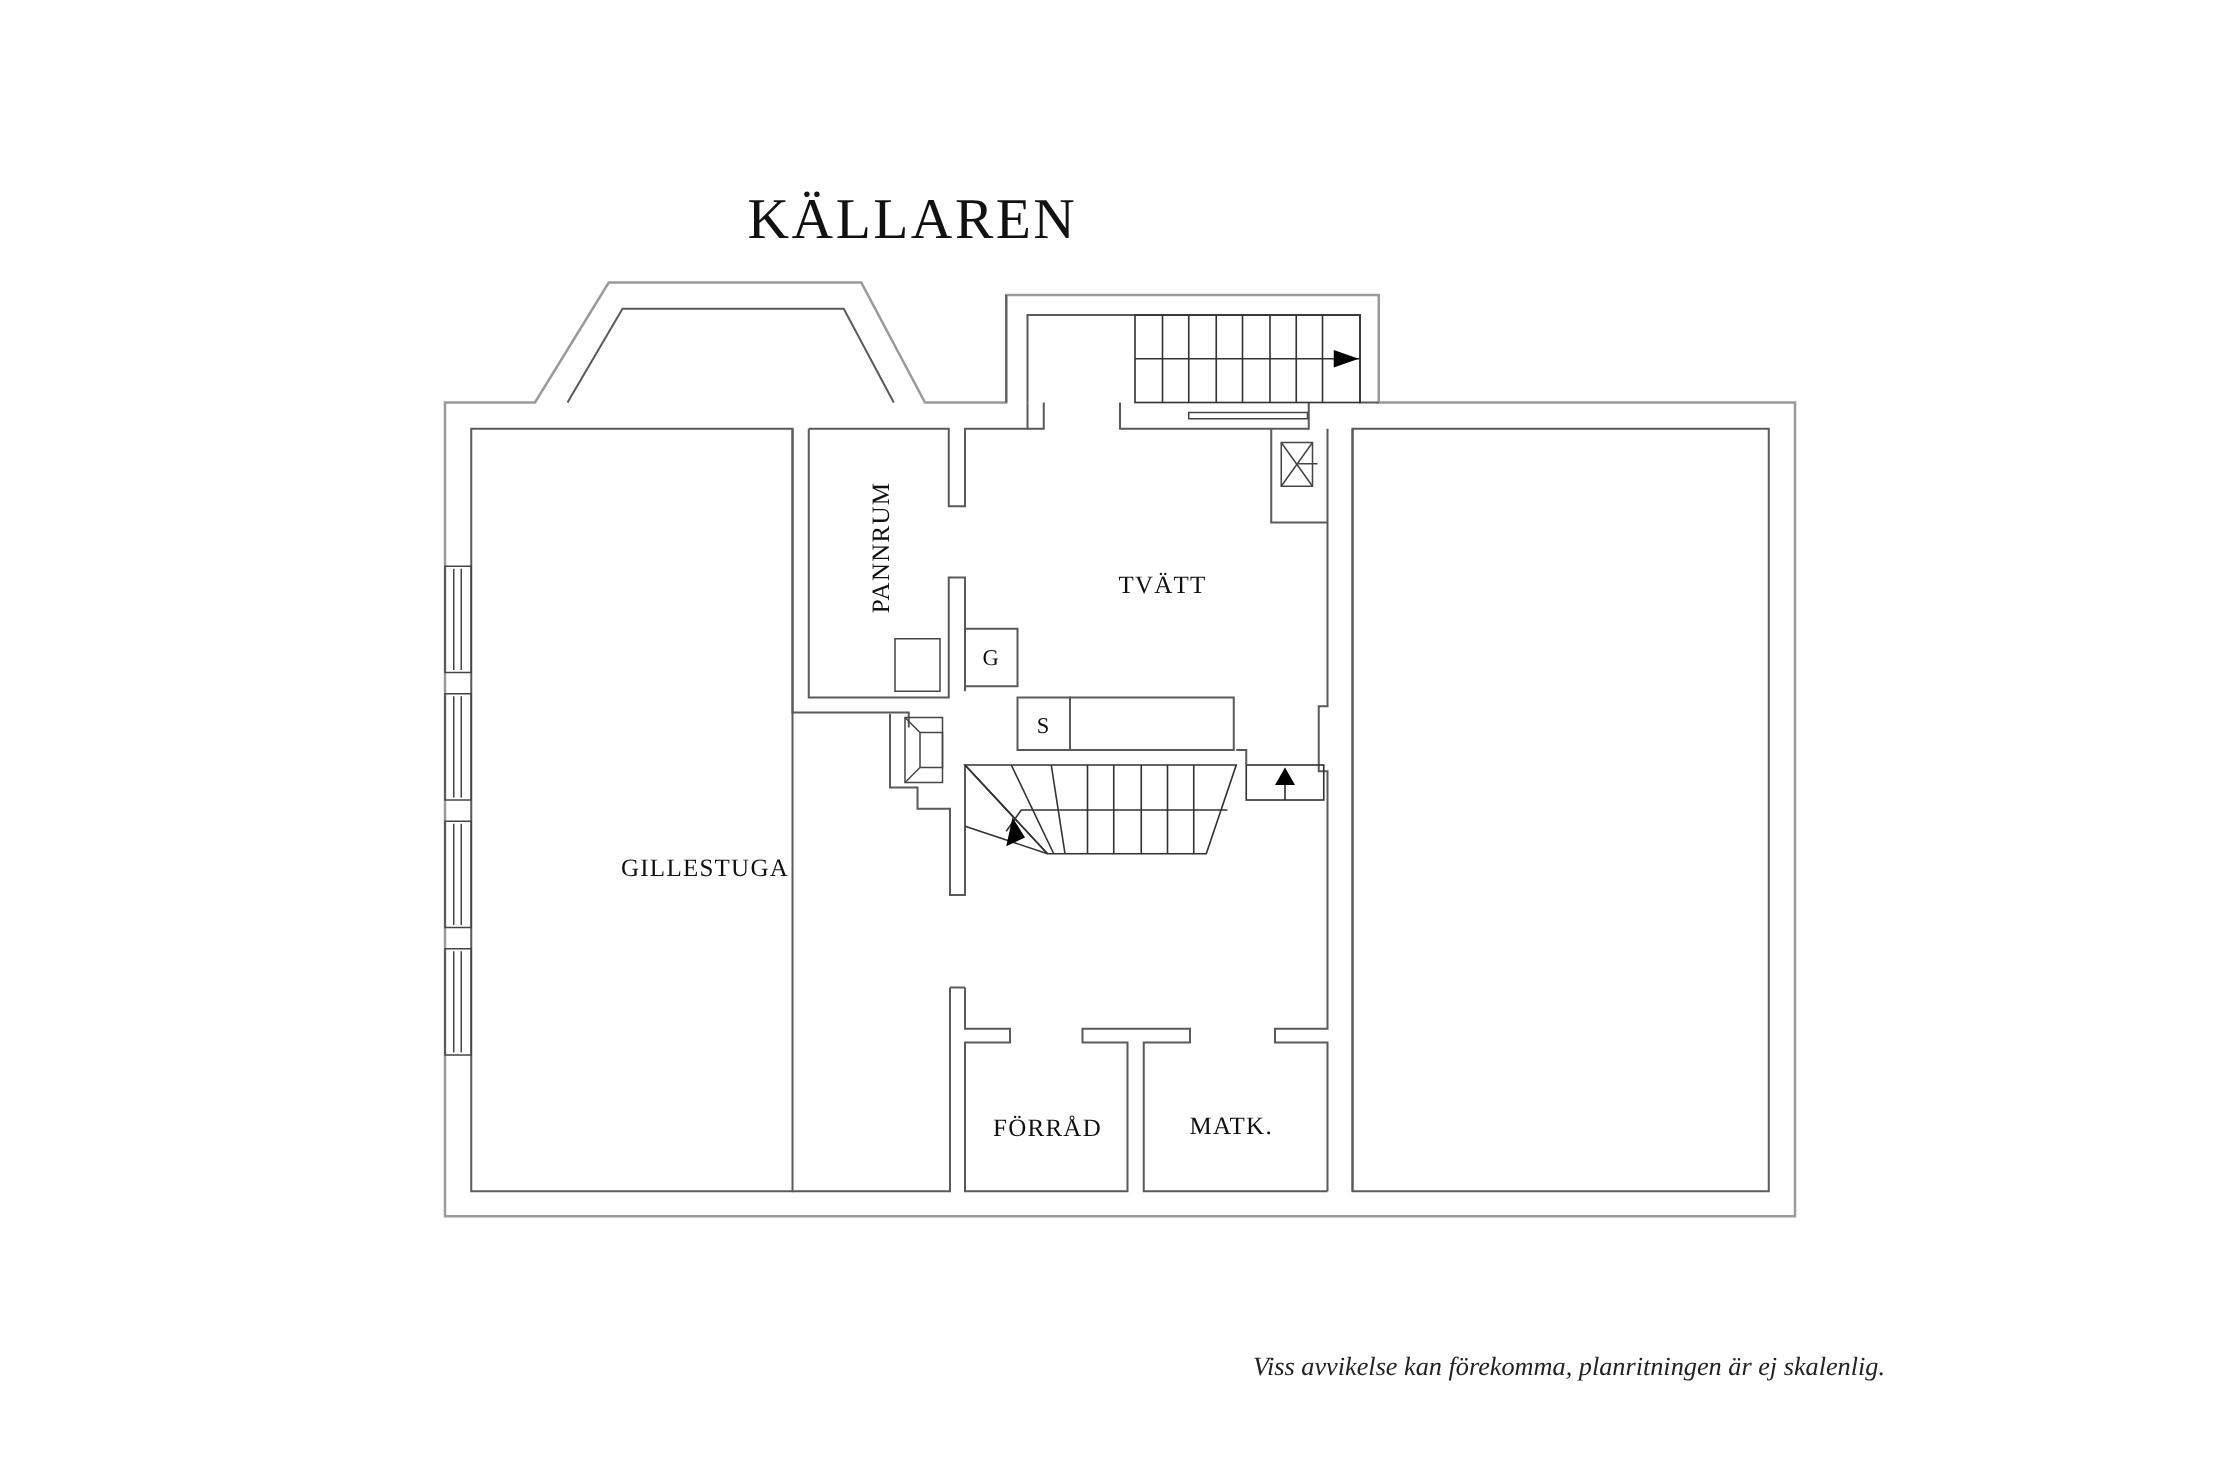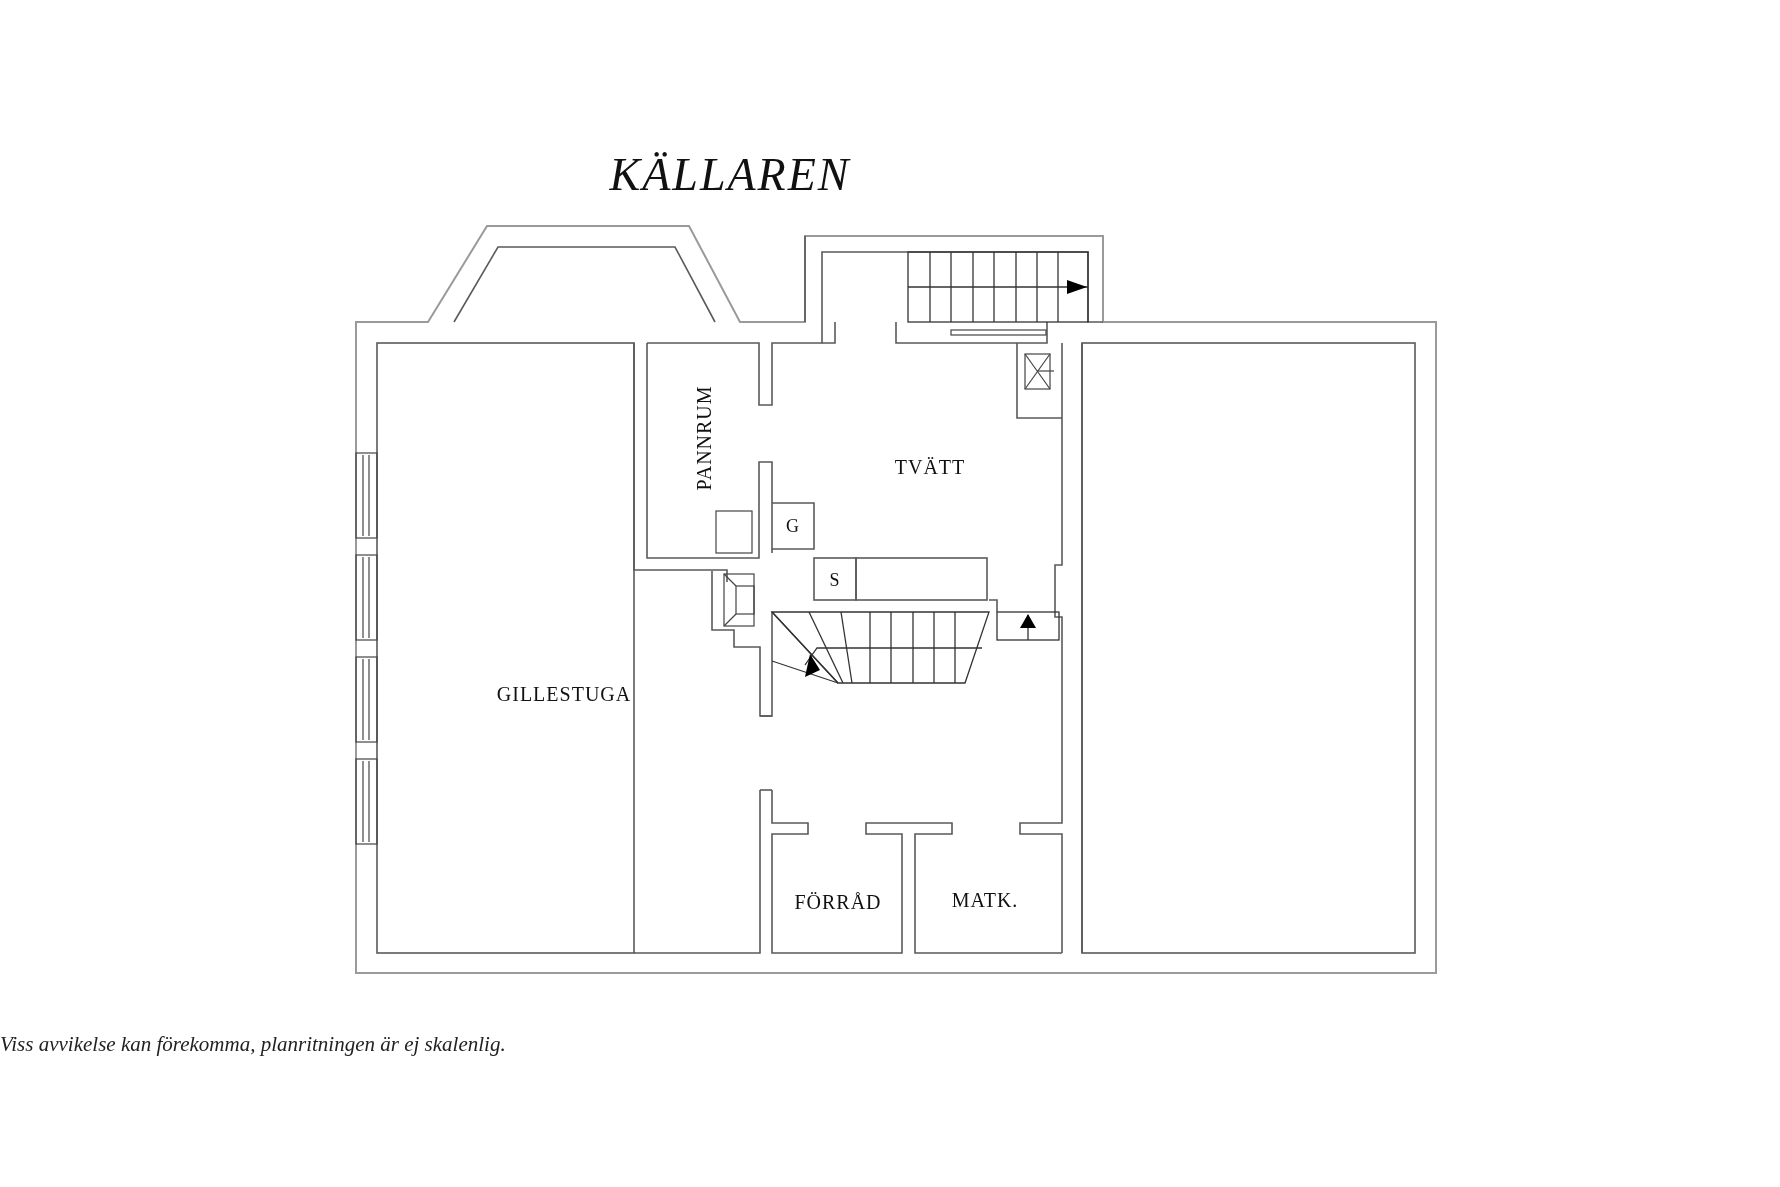--- a/index.html
+++ b/index.html
@@ -1,26 +1,26 @@
 <!DOCTYPE html>
 <html><head>
 <meta charset="utf-8">
 <style>
   html, body { margin: 0; padding: 0; background: #ffffff; }
   body { width: 1780px; height: 1187px; position: relative; overflow: hidden; font-family: "DejaVu Serif", "Liberation Serif", serif; }
-  .title { position: absolute; left: 0; top: 148px; width: 1460px; text-align: center; font-family: "Liberation Serif", "DejaVu Serif", serif; font-size: 46px; letter-spacing: 2px; color: #111; font-style: italic; }
+  .title { position: absolute; left: 0; top: 148px; width: 1460px; text-align: center; font-family: "Liberation Serif", "DejaVu Serif", serif; font-size: 46px; letter-spacing: 2px; color: #111; }
   .plan { position: absolute; left: 0; top: 0; }
   .wall { fill: none; stroke: #5a5a5a; stroke-width: 1.6; }
   .outer { fill: none; stroke: #9a9a9a; stroke-width: 2; }
   .thin { fill: none; stroke: #444; stroke-width: 1.2; }
   .stair { fill: none; stroke: #333; stroke-width: 1.3; }
   .arrow { fill: #000; }
   .lbl { font-family: "Liberation Serif", "DejaVu Serif", serif; font-size: 20px; fill: #111; letter-spacing: 1px; }
   .small { font-size: 18px; }
-  .footnote { position: absolute; left: 0; top: 1032px; width: 1508px; text-align: left; font-family: "Liberation Serif", "DejaVu Serif", serif; font-style: italic; font-size: 21px; color: #222; }
+  .footnote { position: absolute; left: 0; top: 1081px; width: 1508px; text-align: right; font-family: "Liberation Serif", "DejaVu Serif", serif; font-style: italic; font-size: 21px; color: #222; }
 </style>
 </head>
 <body>
 
 <div class="title">KÄLLAREN</div>
 
 <svg class="plan" width="1780" height="1187" viewBox="0 0 1780 1187">
 
   <path class="outer" d="M356 322 L428 322 L487 226 L689 226 L740 322 L805 322 L805 236 L1103 236 L1103 322 L1436 322 L1436 973 L356 973 Z"></path>
 

